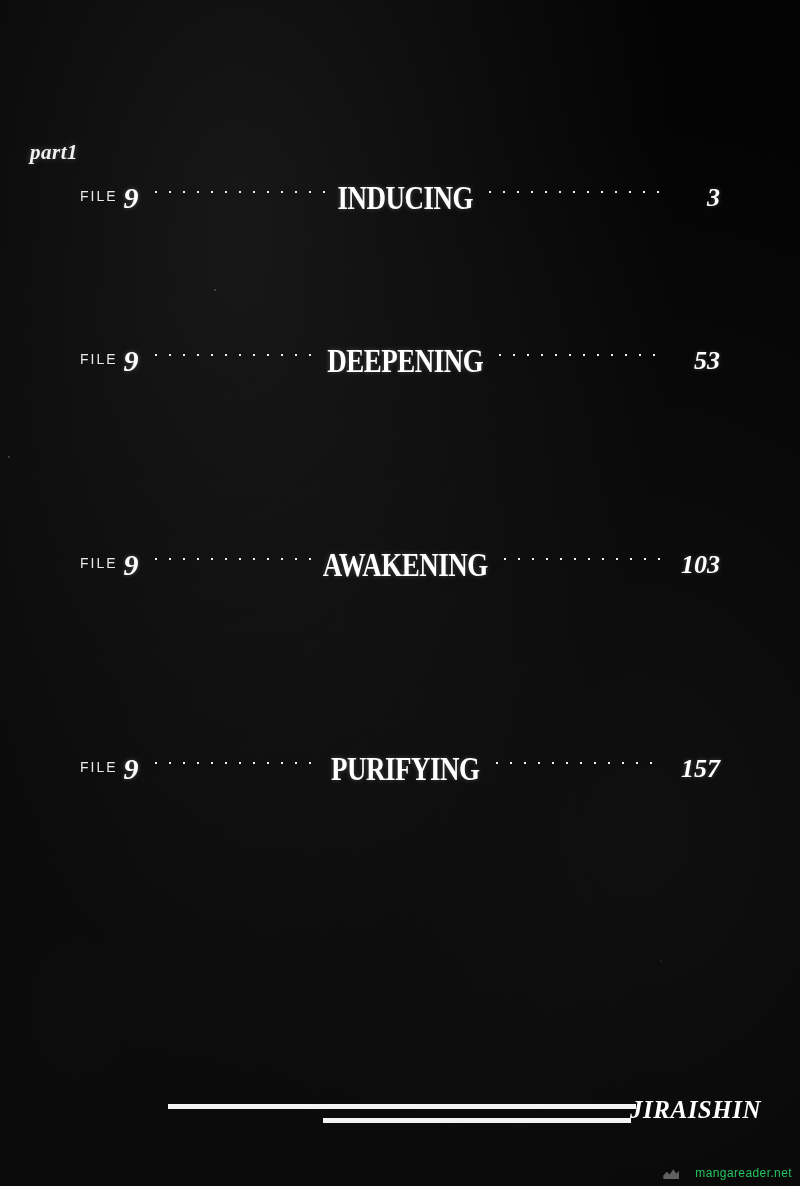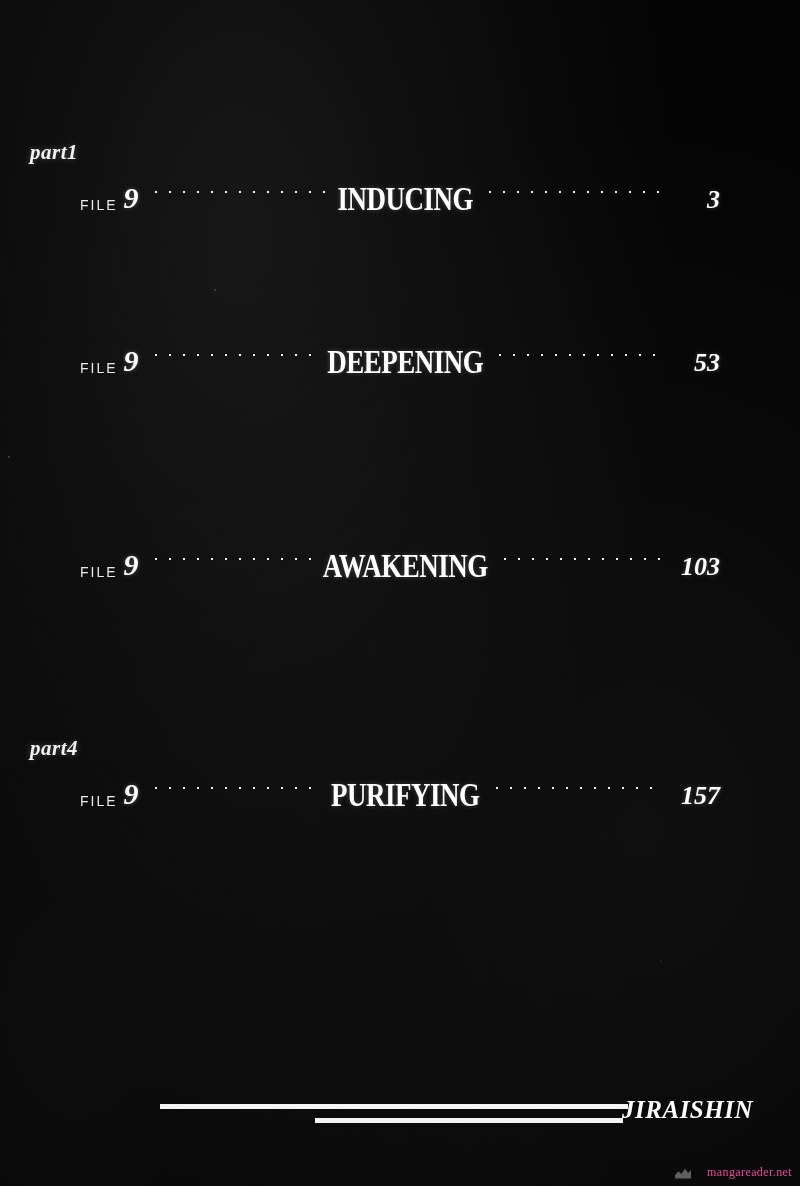--- a/index.html
+++ b/index.html
@@ -52,21 +52,21 @@
     font-weight: bold;
     font-size: 21px;
     letter-spacing: 0.5px;
     color: #f2f2f2;
     padding-left: 30px;
     text-shadow: 0 0 6px rgba(255,255,255,0.25);
   }
 
   .row {
     display: flex;
-    align-items: flex-end;
+    align-items: center;
     margin-top: 16px;
     padding: 0 80px 0 80px;
   }
 
   .file-label {
     font-family: "Liberation Sans", sans-serif;
     font-size: 14px;
     letter-spacing: 2px;
     color: #e9e9e9;
     position: relative;
@@ -116,21 +116,21 @@
     color: #ffffff;
     min-width: 48px;
     text-align: right;
     white-space: nowrap;
     text-shadow: 0 0 4px rgba(255,255,255,0.25);
   }
 
   
   .footer {
     position: absolute;
-    left: 0;
+    left: 8px;
     bottom: 40px;
     width: 768px;
     height: 60px;
     text-align: center;
   }
   .rule-top {
     position: absolute;
     left: 160px;
     right: 140px;
     top: 18px;
@@ -157,23 +157,23 @@
     color: #ffffff;
   }
 
   .watermark {
     position: absolute;
     right: 8px;
     bottom: 6px;
     display: flex;
     align-items: center;
     gap: 16px;
-    font-family: Liberation Serif, serif;
+    font-family: Liberation Sans, sans-serif;
     font-size: 12px;
-    color: #ec4899;
+    color: #22c55e;
     letter-spacing: 0.4px;
   }
   .wm-mark {
     width: 16px;
     height: 12px;
     background: #6f6f6f;
     clip-path: polygon(0% 70%, 22% 40%, 40% 62%, 62% 18%, 82% 55%, 100% 30%, 100% 100%, 0% 100%);
     opacity: 0.85;
   }
 </style>
@@ -216,21 +216,20 @@
         <span class="file-label">FILE</span>
         <span class="file-num">9</span>
         <span class="dots-left"></span>
         <span class="chapter">AWAKENING</span>
         <span class="dots-right"></span>
         <span class="pageno">103</span>
       </div>
     </div>
 
     <div class="entry">
-      <div class="part">part4</div>
       <div class="row">
         <span class="file-label">FILE</span>
         <span class="file-num">9</span>
         <span class="dots-left"></span>
         <span class="chapter">PURIFYING</span>
         <span class="dots-right"></span>
         <span class="pageno">157</span>
       </div>
     </div>
 

